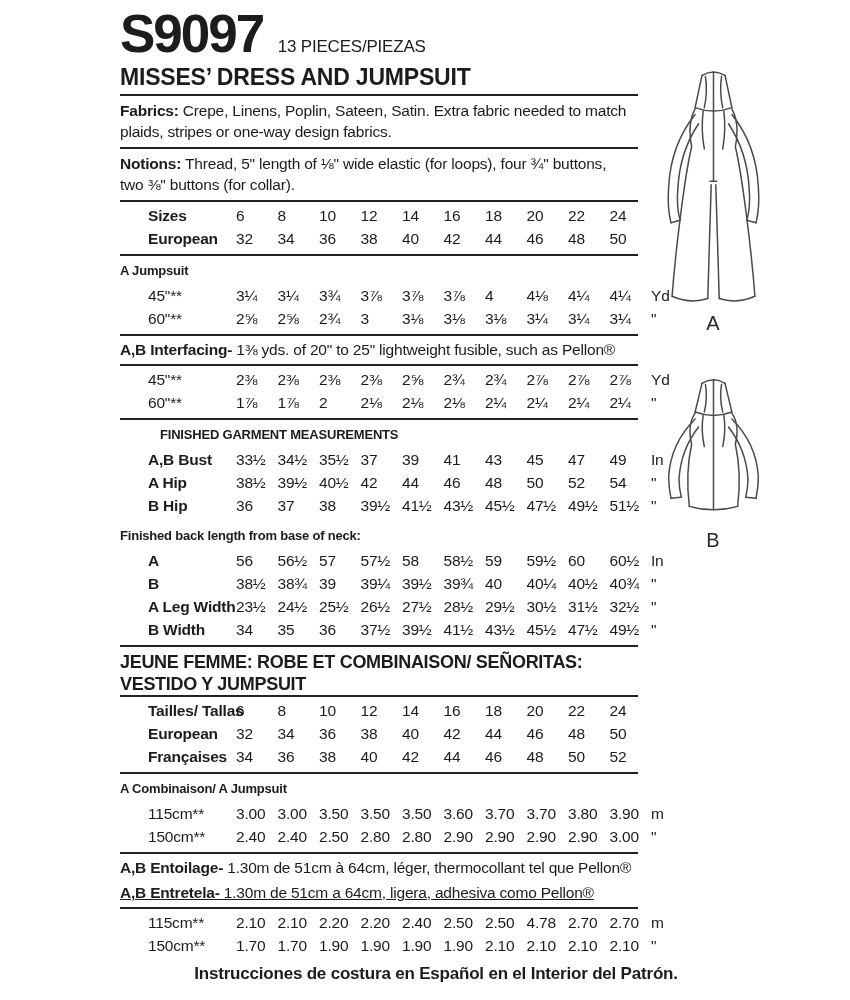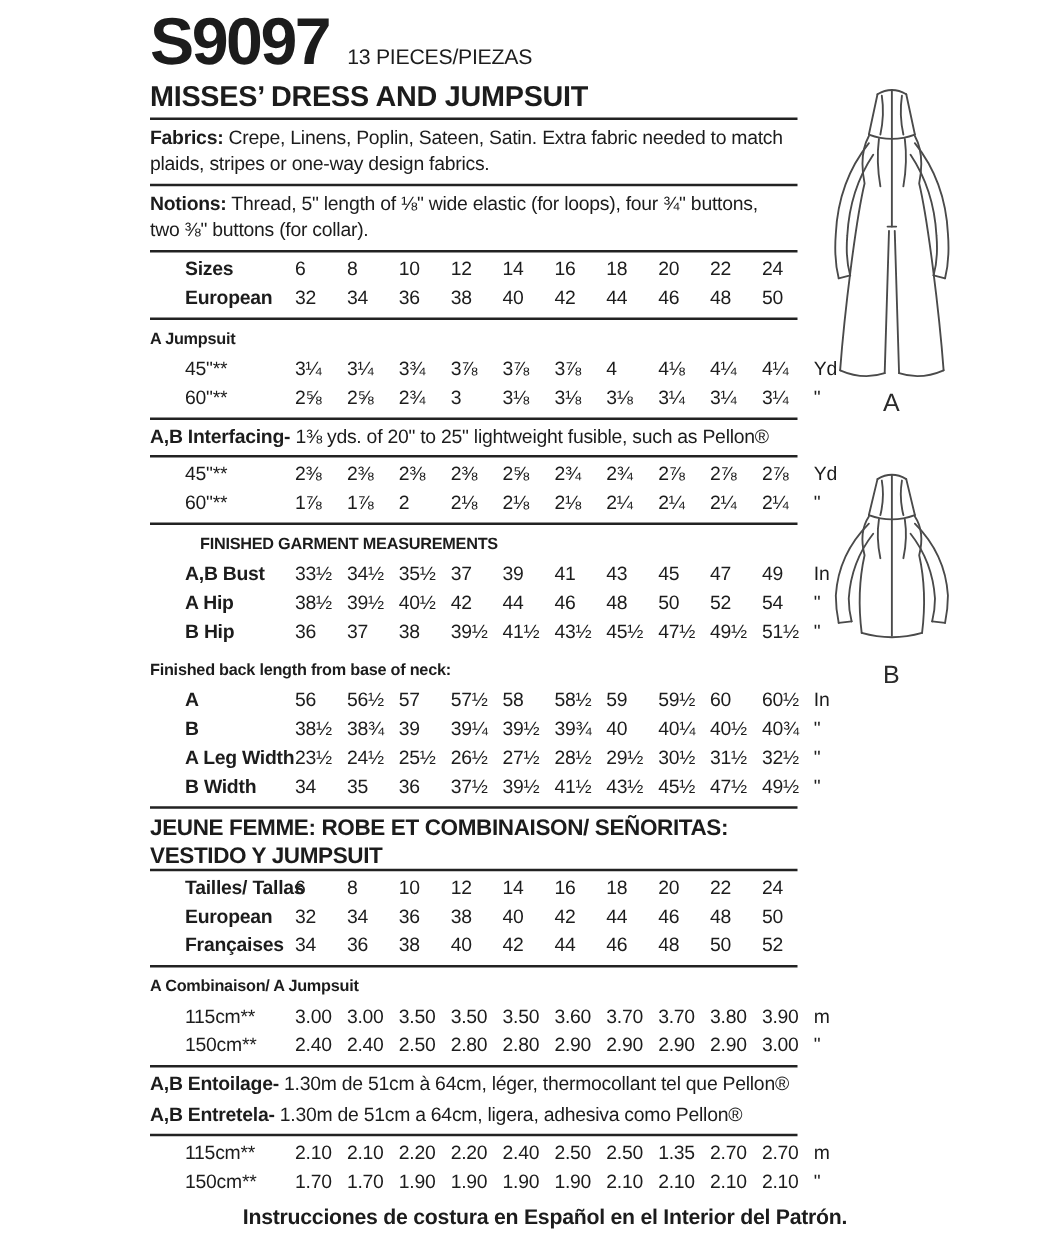--- a/index.html
+++ b/index.html
@@ -353,36 +353,36 @@
           <span class="tval">2.90</span>
           <span class="tval">3.00</span>
           <span class="tunit">"</span>
         </div>
       </div>
     <hr class="rule">
 
     <div class="note-line">
       <b>A,B Entoilage-</b><span> 1.30m de 51cm à 64cm, léger, thermocollant tel que Pellon®</span>
     </div>
-    <div class="note-line" style="padding-top:0;">
+    <div class="note-line" style="padding-top:0;text-decoration:underline;">
       <b>A,B Entretela-</b><span> 1.30m de 51cm a 64cm, ligera, adhesiva como Pellon®</span>
     </div>
     <hr class="rule">
 
     <div class="tgroup">
         <div class="trow">
           <span class="tlabel">115cm**</span>
           <span class="tval">2.10</span>
           <span class="tval">2.10</span>
           <span class="tval">2.20</span>
           <span class="tval">2.20</span>
           <span class="tval">2.40</span>
           <span class="tval">2.50</span>
           <span class="tval">2.50</span>
-          <span class="tval">1.35</span>
+          <span class="tval">4.78</span>
           <span class="tval">2.70</span>
           <span class="tval">2.70</span>
           <span class="tunit">m</span>
         </div>
         <div class="trow">
           <span class="tlabel">150cm**</span>
           <span class="tval">1.70</span>
           <span class="tval">1.70</span>
           <span class="tval">1.90</span>
           <span class="tval">1.90</span>

